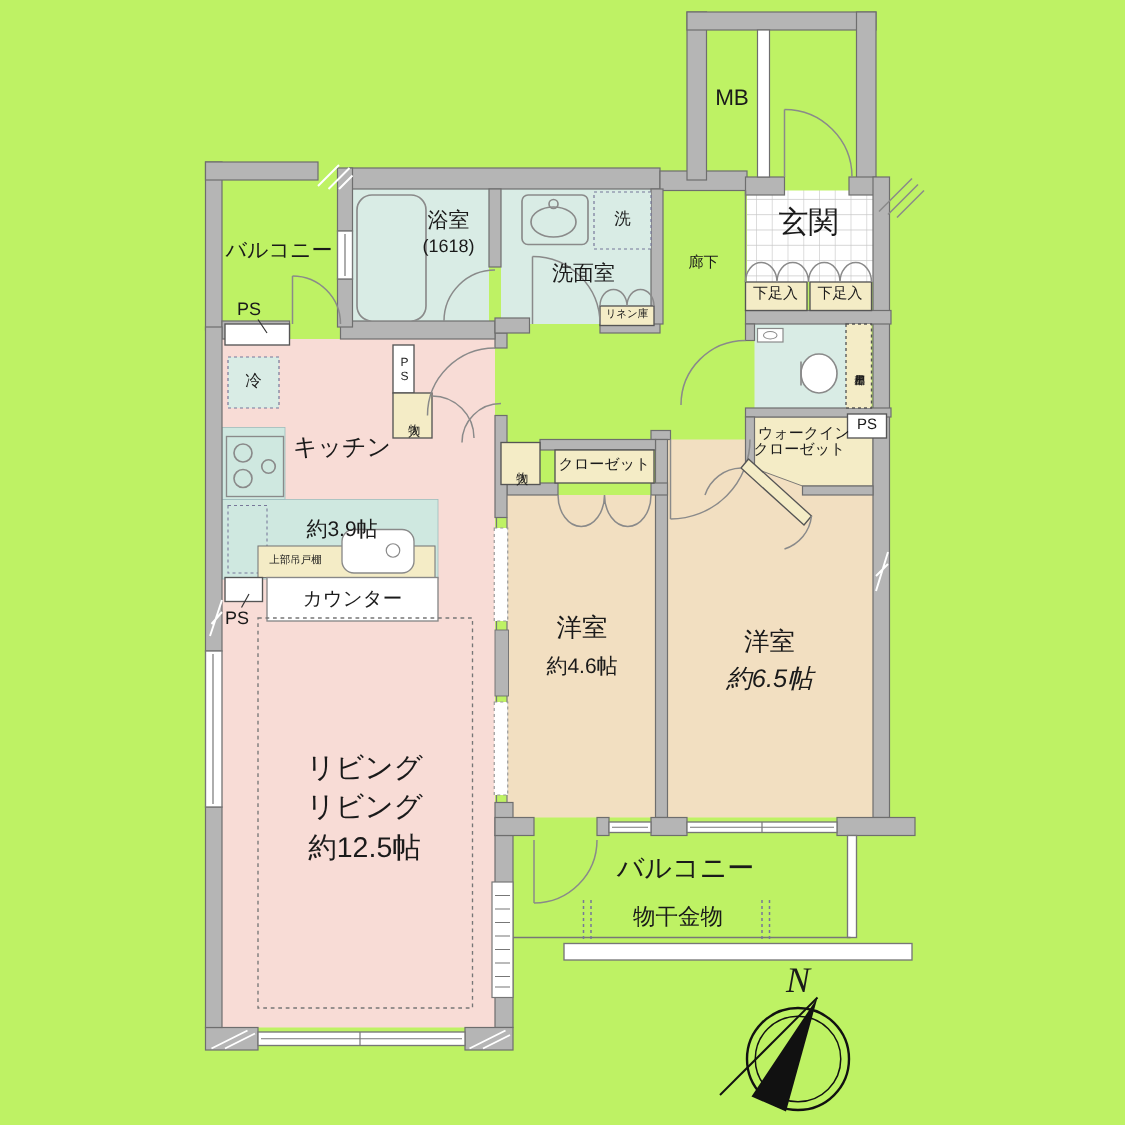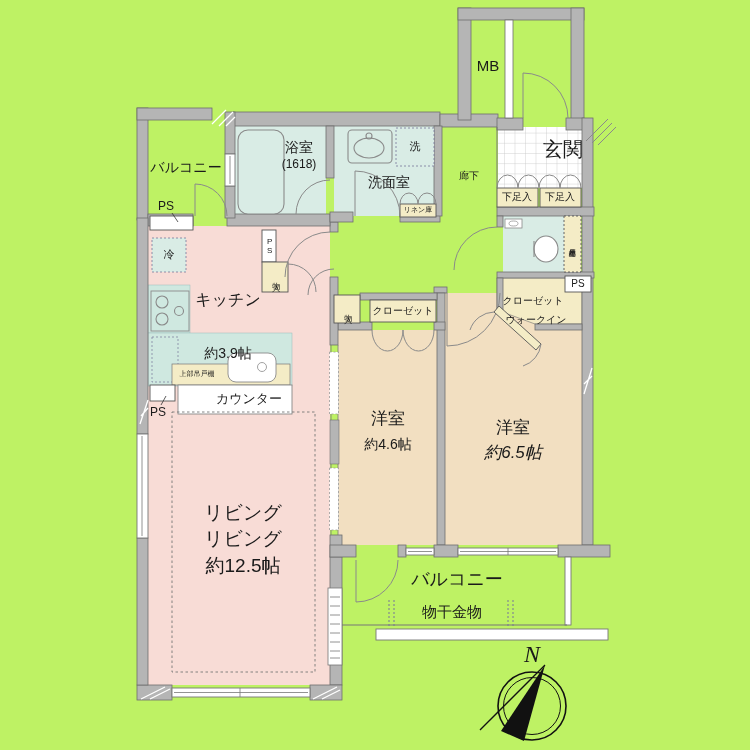--- a/index.html
+++ b/index.html
@@ -232,42 +232,42 @@
 
   <g>
     <circle cx="532" cy="706" r="34" fill="none" stroke="#111" stroke-width="1.6"></circle>
     <circle cx="532" cy="706" r="28.5" fill="none" stroke="#111" stroke-width="1"></circle>
     <line x1="480" y1="730" x2="545" y2="665" stroke="#111" stroke-width="1.3"></line>
     <polygon points="545,665 524,741 501,731" fill="#111"></polygon>
   </g>
 </svg>
 
 <div class="lbl" style="left:488px;top:66px;font-size:15px;">MB</div>
-<div class="lbl" style="left:539px;top:149px;font-size:20px;margin-left:24px;">玄関</div>
+<div class="lbl" style="left:539px;top:149px;font-size:20px;">玄関</div>
 <div class="lbl" style="left:469px;top:176px;font-size:10px;">廊下</div>
 <div class="lbl" style="left:517px;top:197px;font-size:10px;">下足入</div>
 <div class="lbl" style="left:560px;top:197px;font-size:10px;">下足入</div>
 <div class="lbl" style="left:186px;top:167px;font-size:14px;">バルコニー</div>
 <div class="lbl" style="left:166px;top:206px;font-size:12px;">PS</div>
 <div class="lbl" style="left:299px;top:147px;font-size:14px;">浴室</div>
 <div class="lbl" style="left:299px;top:164px;font-size:12px;">(1618)</div>
 <div class="lbl" style="left:389px;top:182px;font-size:14px;">洗面室</div>
 <div class="lbl" style="left:415px;top:147px;font-size:11px;">洗</div>
 <div class="lbl" style="left:418px;top:210px;font-size:7px;">リネン庫</div>
 <div class="lbl v" style="left:572px;top:244px;font-size:7px;letter-spacing:0;">上部吊戸棚</div>
 <div class="lbl" style="left:578px;top:284px;font-size:10px;">PS</div>
-<div class="lbl" style="left:536px;top:290px;font-size:10px;margin-top:30px;">ウォークイン</div>
+<div class="lbl" style="left:536px;top:290px;font-size:10px;">ウォークイン</div>
 <div class="lbl" style="left:533px;top:301px;font-size:10px;">クローゼット</div>
 <div class="lbl" style="left:228px;top:300px;font-size:16px;">キッチン</div>
 <div class="lbl" style="left:228px;top:317px;font-size:14px;margin-top:36px;">約3.9帖</div>
 <div class="lbl" style="left:169px;top:255px;font-size:11px;">冷</div>
 <div class="lbl v" style="left:275px;top:277px;font-size:8px;">物入</div>
 <div class="lbl v" style="left:269px;top:246px;font-size:8px;letter-spacing:0;">PS</div>
 <div class="lbl" style="left:197px;top:374px;font-size:7px;">上部吊戸棚</div>
-<div class="lbl" style="left:249px;top:399px;font-size:13px;">カウンター</div>
+<div class="lbl" style="left:235px;top:399px;font-size:13px;">カウンター</div>
 <div class="lbl" style="left:158px;top:412px;font-size:12px;">PS</div>
 <div class="lbl" style="left:243px;top:513px;font-size:19px;">リビング</div>
 <div class="lbl" style="left:243px;top:539px;font-size:19px;">リビング</div>
 <div class="lbl" style="left:243px;top:566px;font-size:19px;">約12.5帖</div>
 <div class="lbl" style="left:403px;top:311px;font-size:10px;">クローゼット</div>
 <div class="lbl v" style="left:347px;top:309px;font-size:8px;">物入</div>
 <div class="lbl" style="left:388px;top:419px;font-size:17px;">洋室</div>
 <div class="lbl" style="left:388px;top:444px;font-size:14px;">約4.6帖</div>
 <div class="lbl" style="left:513px;top:428px;font-size:17px;">洋室</div>
 <div class="lbl" style="left:513px;top:453px;font-size:17px;font-style:italic;">約6.5帖</div>

